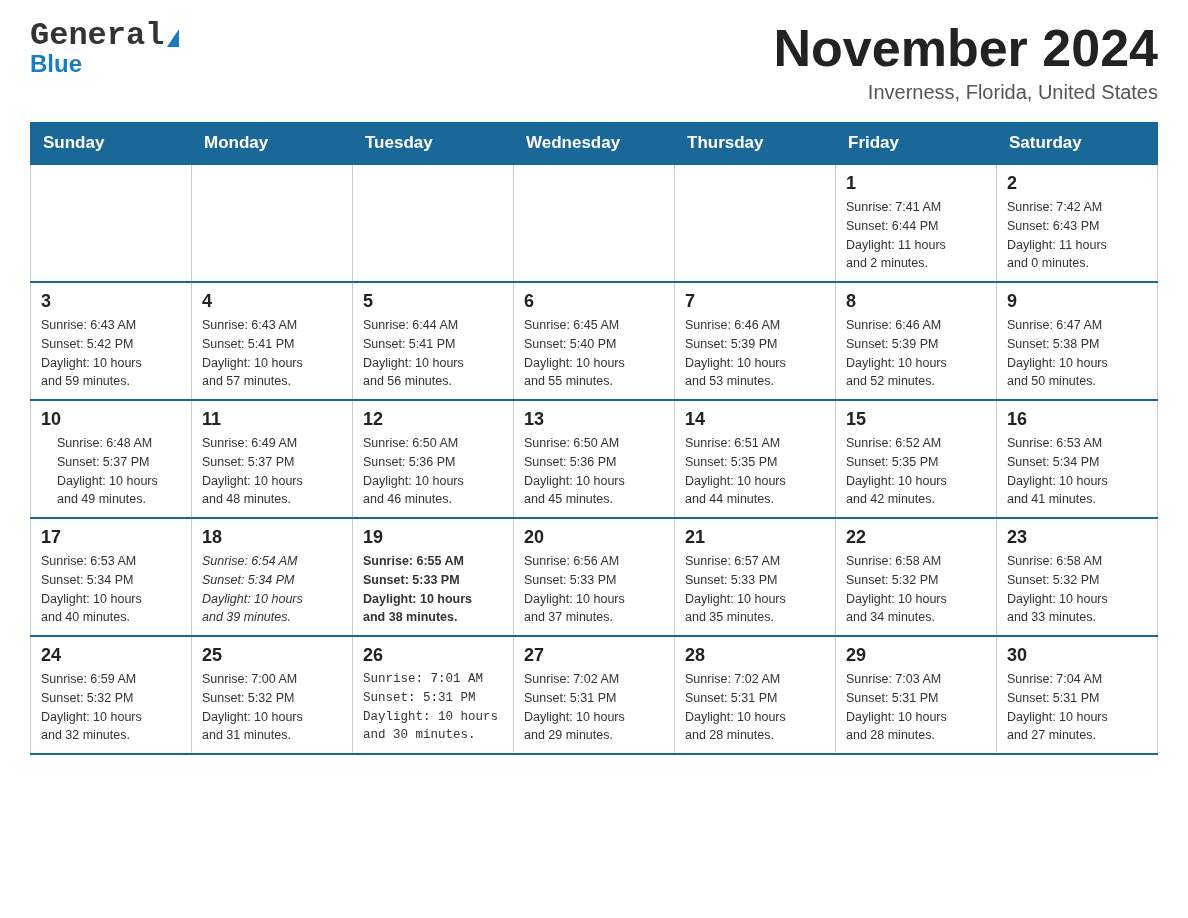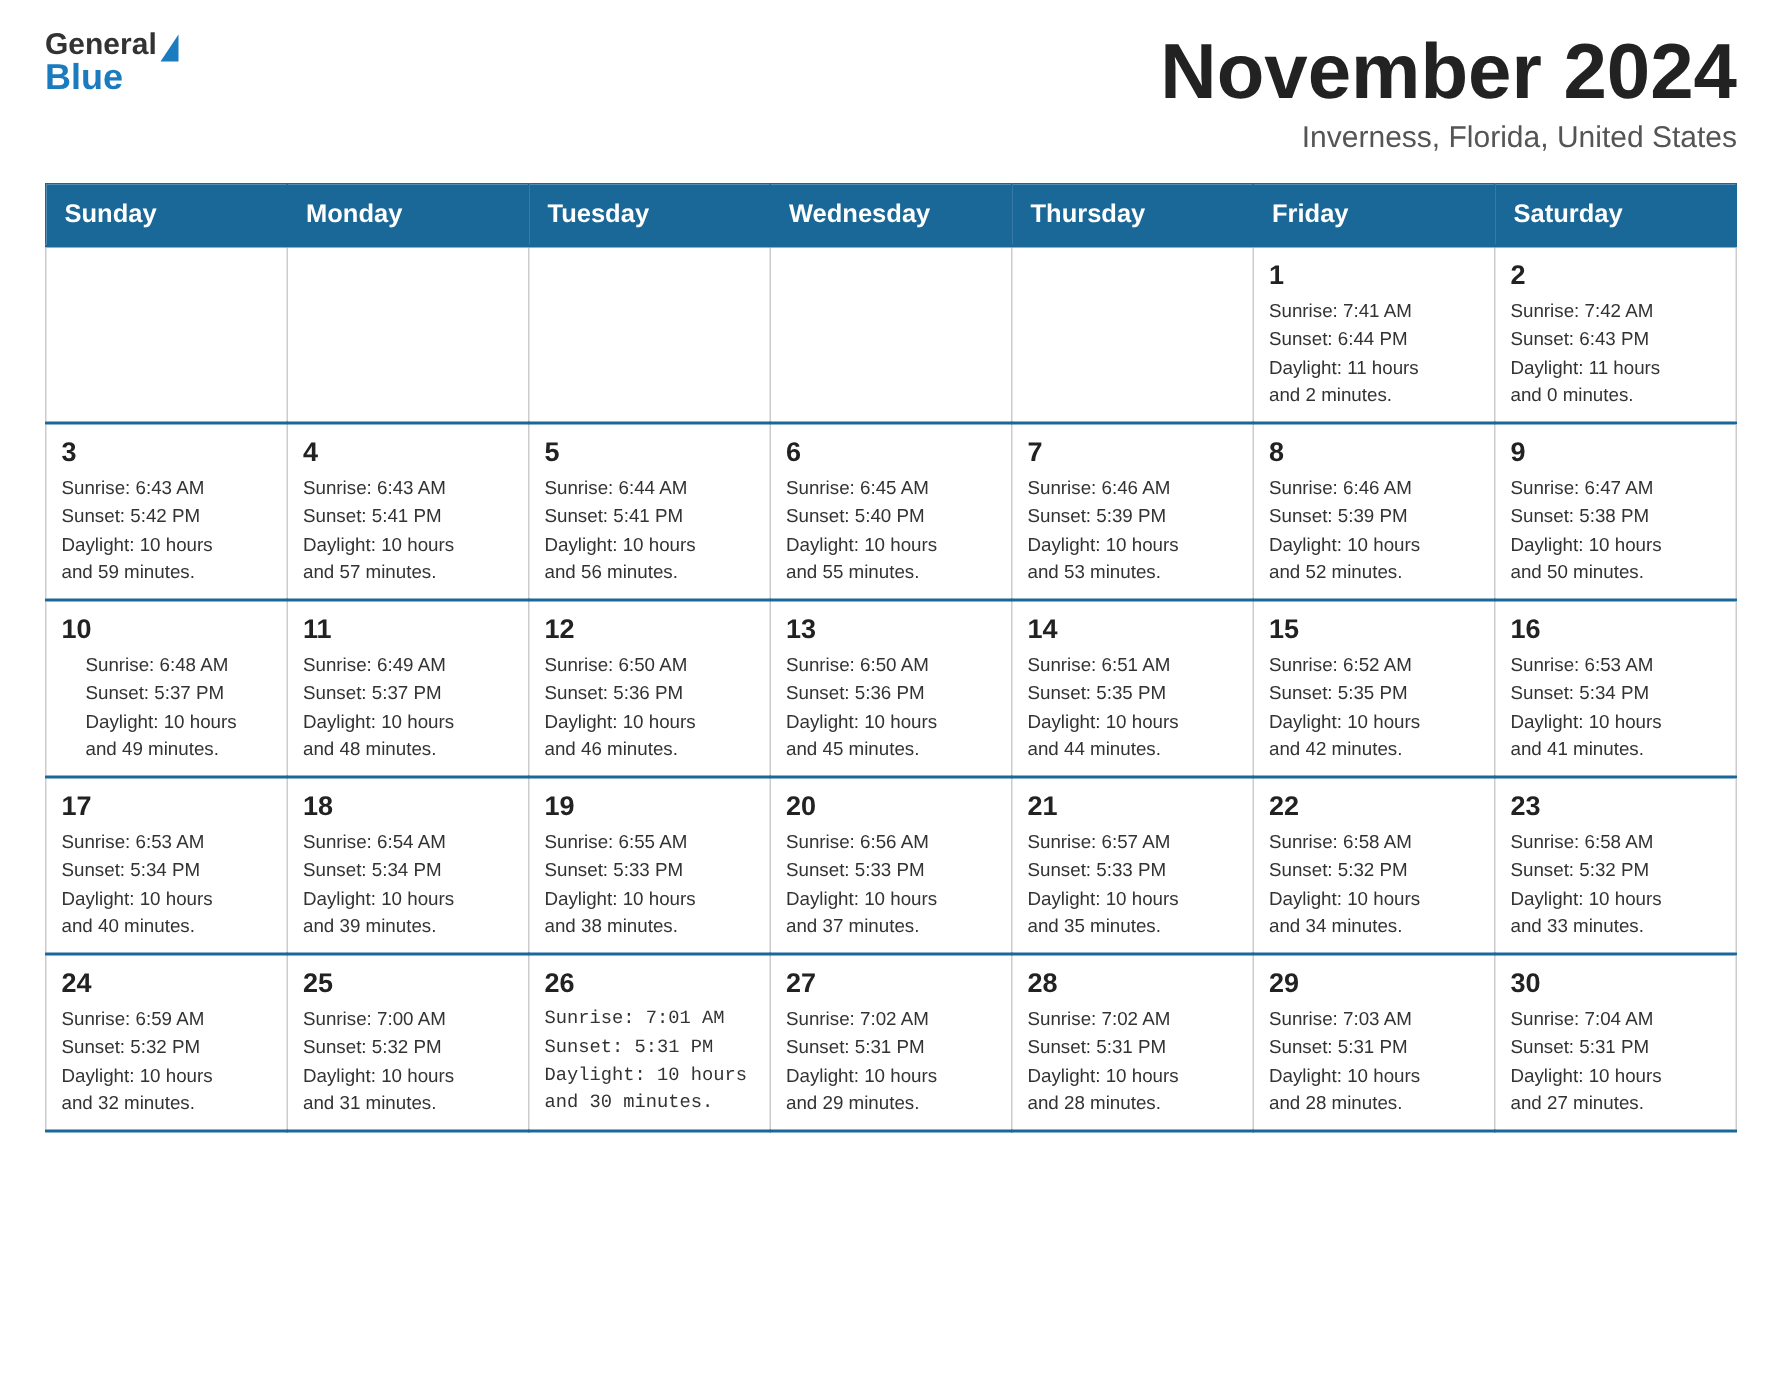--- a/index.html
+++ b/index.html
@@ -79,23 +79,24 @@
     .logo-text-group {
       display: flex;
       flex-direction: column;
       line-height: 1;
     }
     .logo-top-line {
       display: flex;
       align-items: center;
     }
     .logo-general-text {
-      font-size: 20px;
+      font-size: 32px;
       font-weight: bold;
       color: #333;
+      font-family: Liberation Mono, monospace;
     }
     .logo-triangle {
       width: 0;
       height: 0;
       border-left: 12px solid transparent;
       border-right: 0px solid transparent;
       border-bottom: 18px solid #1a7bbf;
       margin-left: 3px;
       position: relative;
       top: 2px;
@@ -265,28 +266,28 @@
       <tr>
         <td>
           <div class="day-number">17</div>
           <div class="day-info" style="white-space: pre-line;">Sunrise: 6:53 AM
 Sunset: 5:34 PM
 Daylight: 10 hours
 and 40 minutes.</div>
         </td>
         <td>
           <div class="day-number">18</div>
-          <div class="day-info" style="white-space: pre-line;">Sunrise: 6:54 AM
+          <div class="day-info" style="white-space: pre-line; font-style: italic;">Sunrise: 6:54 AM
 Sunset: 5:34 PM
 Daylight: 10 hours
 and 39 minutes.</div>
         </td>
         <td>
           <div class="day-number">19</div>
-          <div class="day-info" style="white-space: pre-line;">Sunrise: 6:55 AM
+          <div class="day-info" style="white-space: pre-line; font-weight: bold;">Sunrise: 6:55 AM
 Sunset: 5:33 PM
 Daylight: 10 hours
 and 38 minutes.</div>
         </td>
         <td>
           <div class="day-number">20</div>
           <div class="day-info" style="white-space: pre-line;">Sunrise: 6:56 AM
 Sunset: 5:33 PM
 Daylight: 10 hours
 and 37 minutes.</div>

